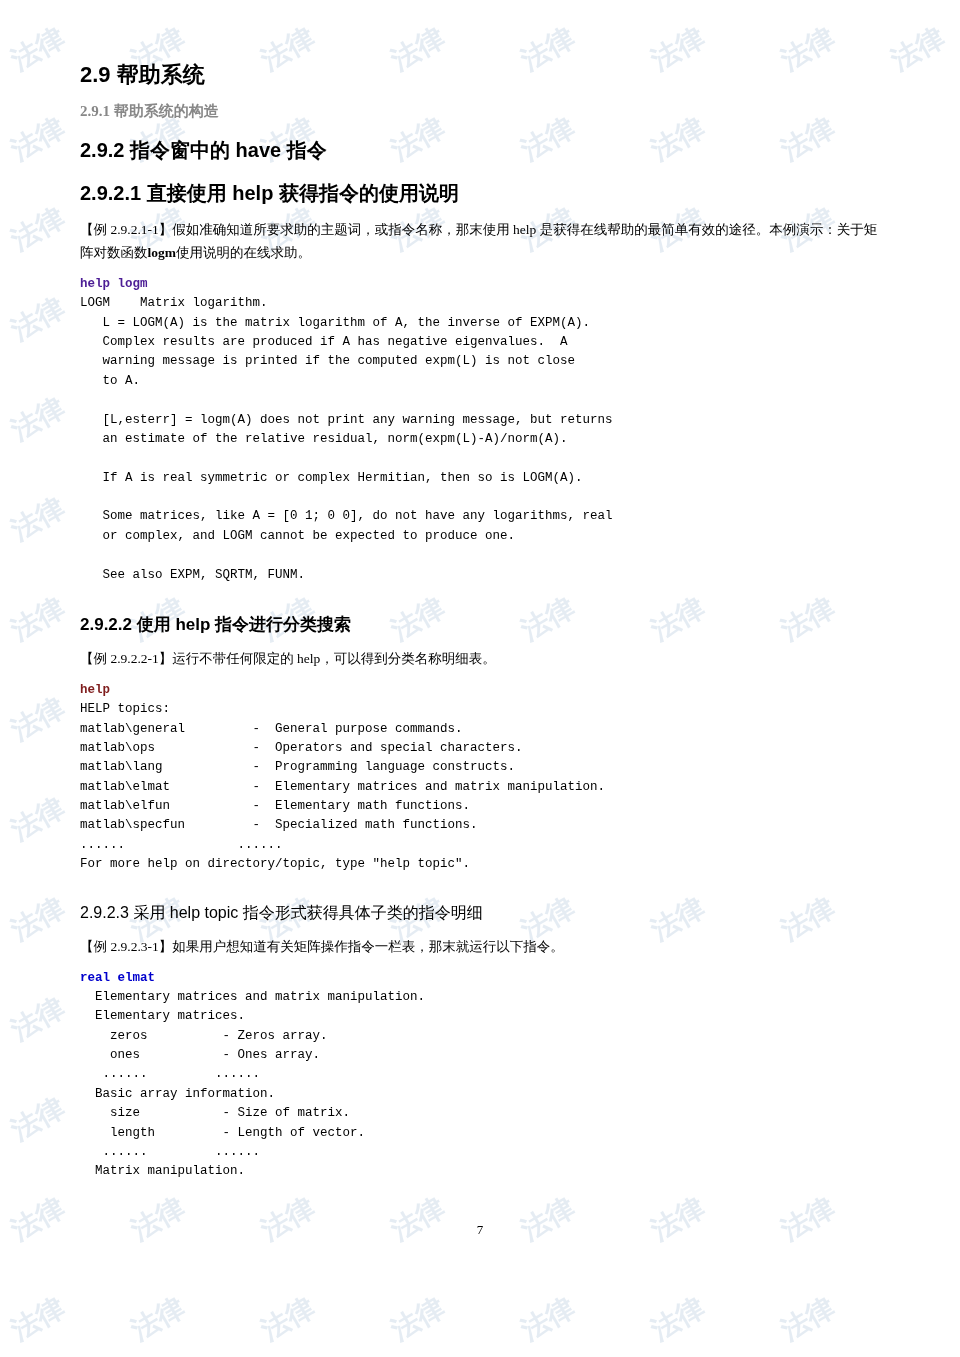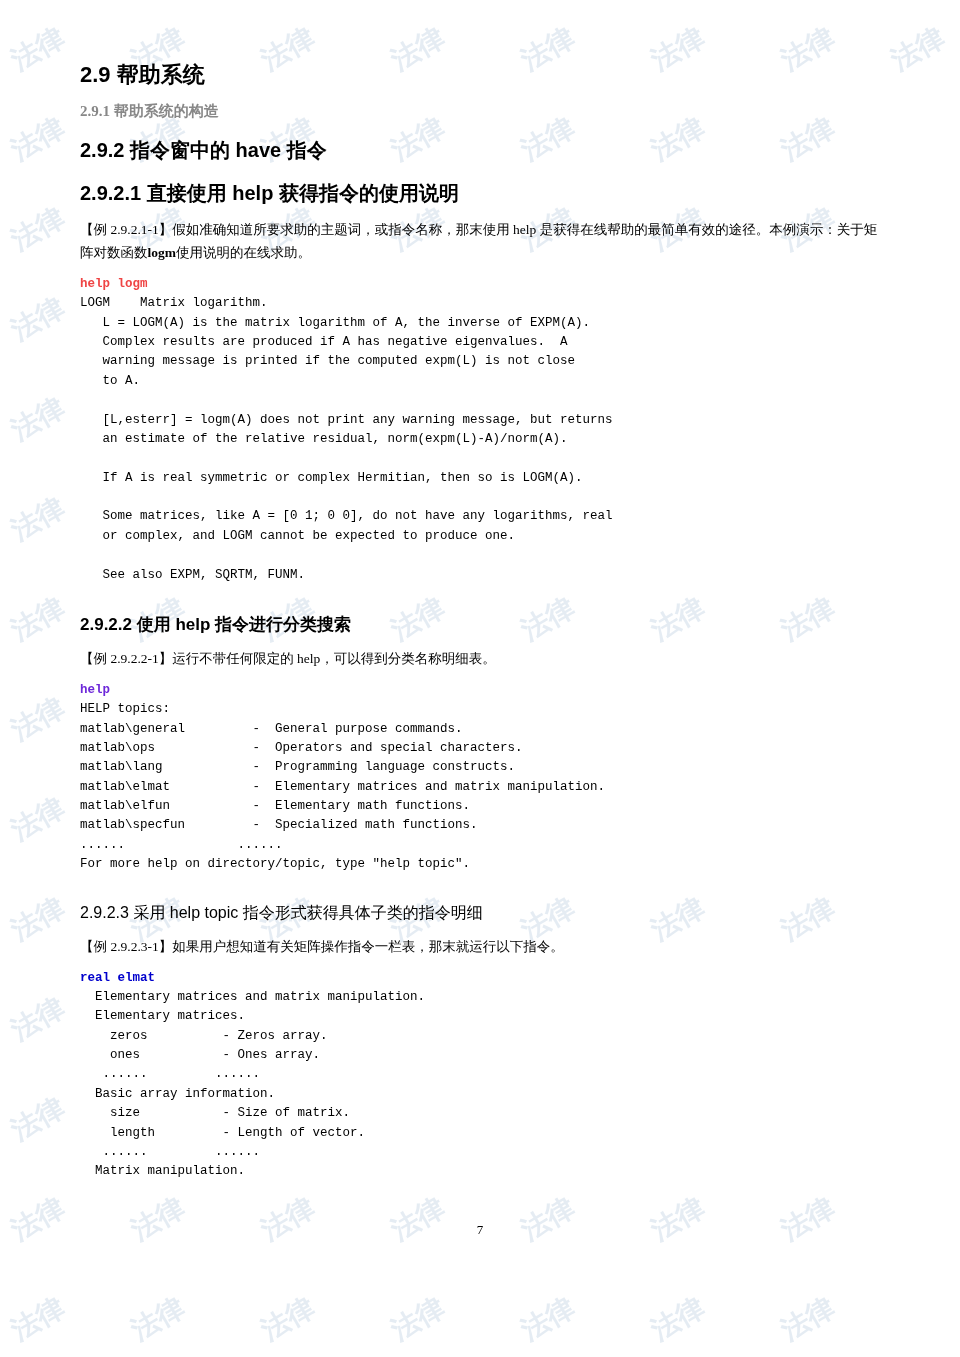--- a/index.html
+++ b/index.html
@@ -221,21 +221,21 @@
   <div class="heading-291">2.9.1  帮助系统的构造</div>
 
   <div class="heading-292">2.9.2  指令窗中的 have 指令</div>
 
   <div class="heading-2921">2.9.2.1  直接使用 help 获得指令的使用说明</div>
 
   <div class="body-text">
     <span>【例 2.9.2.1-1】假如准确知道所要求助的主题词，或指令名称，那末使用 help 是获得在线帮助的最简单有效的途径。本例演示：关于矩阵对数函数</span><span class="bold-inline">logm</span><span>使用说明的在线求助。</span>
   </div>
 
-  <div class="code-block" id="code-2921-block"><span style="color:#ef4444;font-weight:bold;">help logm</span>
+  <div class="code-block" id="code-2921-block"><span style="color:#4c1d95;font-weight:bold;">help logm</span>
 LOGM    Matrix logarithm.
    L = LOGM(A) is the matrix logarithm of A, the inverse of EXPM(A).
    Complex results are produced if A has negative eigenvalues.  A
    warning message is printed if the computed expm(L) is not close
    to A.
 
    [L,esterr] = logm(A) does not print any warning message, but returns
    an estimate of the relative residual, norm(expm(L)-A)/norm(A).
 
    If A is real symmetric or complex Hermitian, then so is LOGM(A).
@@ -245,21 +245,21 @@
 
    See also EXPM, SQRTM, FUNM.
 </div>
 
   <div class="section-gap"></div>
 
   <div class="heading-2922">2.9.2.2  使用 help 指令进行分类搜索</div>
 
   <div class="body-text">【例 2.9.2.2-1】运行不带任何限定的 help，可以得到分类名称明细表。</div>
 
-  <div class="code-block" id="code-2922-block"><span style="color:#6d28d9;font-weight:bold;">help</span>
+  <div class="code-block" id="code-2922-block"><span style="color:#7f1d1d;font-weight:bold;">help</span>
 HELP topics:
 matlab\general         -  General purpose commands.
 matlab\ops             -  Operators and special characters.
 matlab\lang            -  Programming language constructs.
 matlab\elmat           -  Elementary matrices and matrix manipulation.
 matlab\elfun           -  Elementary math functions.
 matlab\specfun         -  Specialized math functions.
 ......               ......
 For more help on directory/topic, type "help topic".
 </div>

